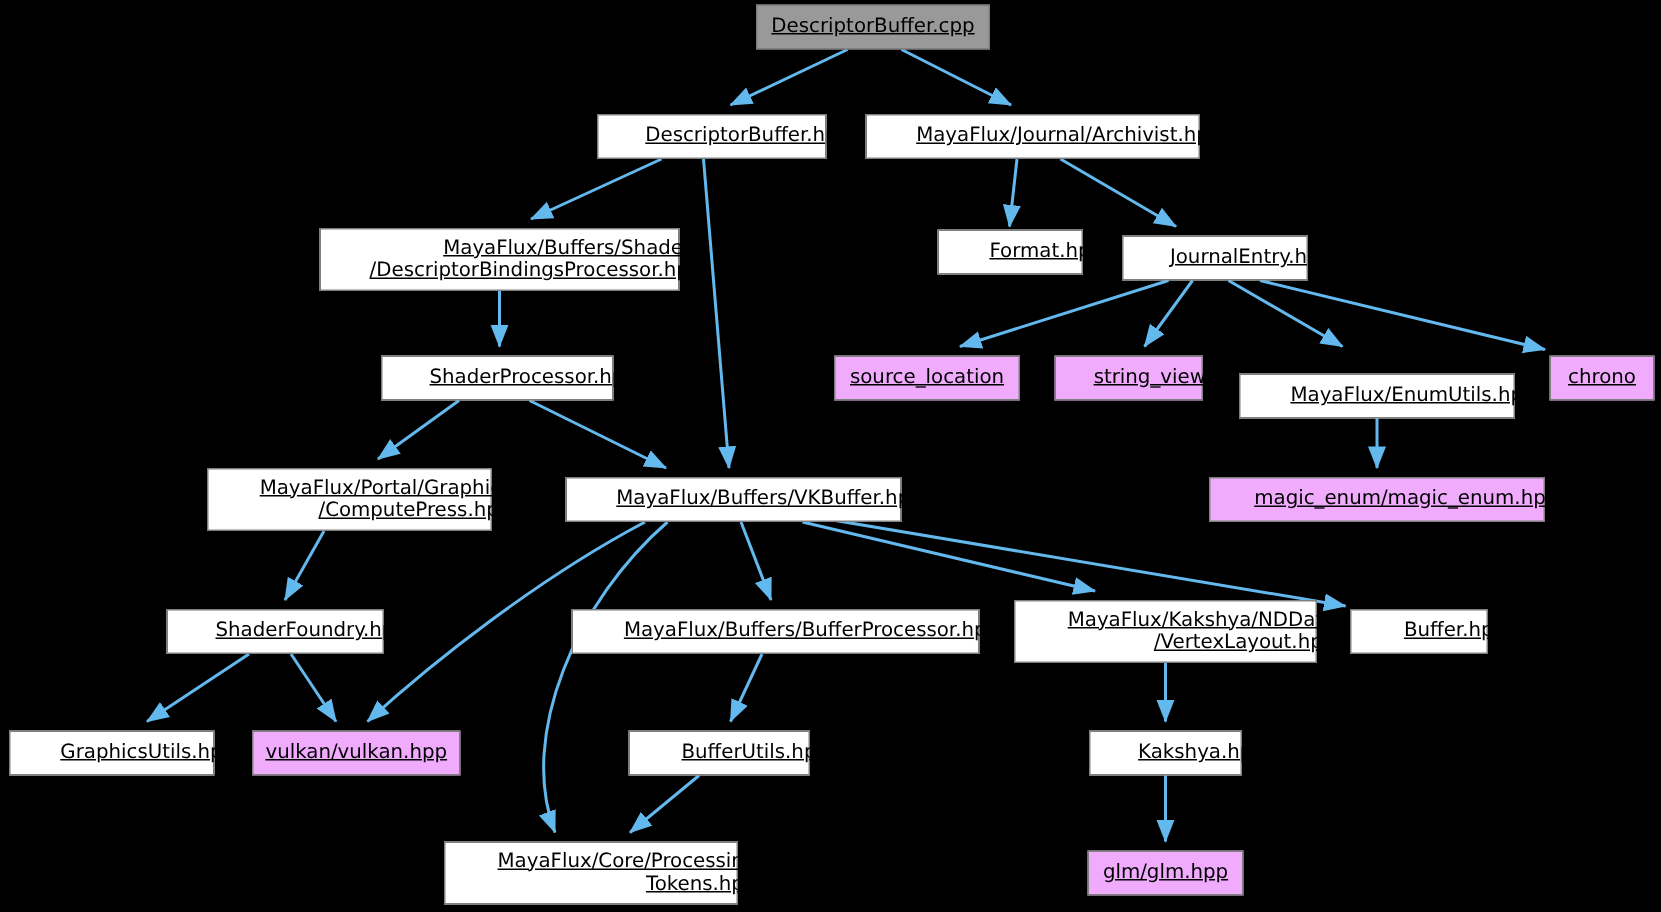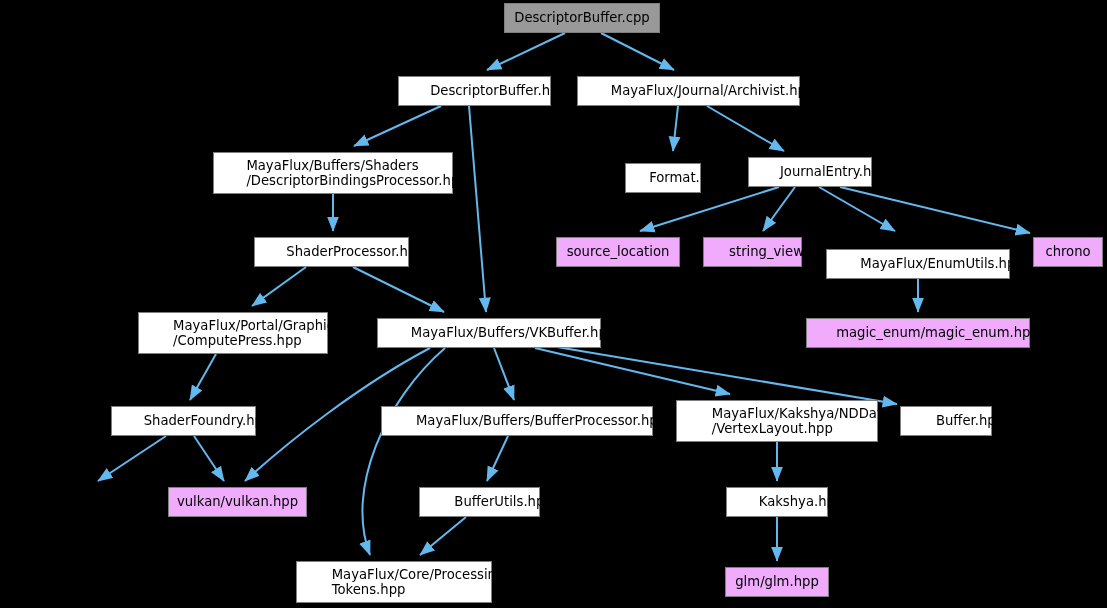--- a/index.html
+++ b/index.html
@@ -30,27 +30,28 @@
     width: 1107px;
     height: 608px;
   }
   .node {
     position: absolute;
     box-sizing: border-box;
     border: 1px solid #7f7f7f;
     display: flex;
     align-items: center;
     justify-content: center;
-    text-align: left;
+    text-align: right;
     color: #000000;
     font-size: 13.2px;
     line-height: 15.5px;
     letter-spacing: 0px;
     white-space: pre-line;
     cursor: pointer;
+    text-decoration: underline;
   }
   .node.fill-white { background: #ffffff; padding-left: 48px; }
   .node.fill-light { background: #f0abfc; }
   .node.fill-dark  { background: #999999; }
 </style>
 </head>
 <body>
 
 <div id="graph-root">
 
@@ -89,36 +90,37 @@
         <path d="M 777,517 L 777,561" fill="none" stroke="#63b8ee" stroke-width="2" marker-end="url(#arrowhead)"></path>
       </g>
   </svg>
 
   <div id="node-layer">
       <div class="node fill-dark" style="left: 504px; top: 3px; width: 156px; height: 30px;">DescriptorBuffer.cpp</div>
       <div class="node fill-white" style="left: 398px; top: 76px; width: 153px; height: 30px;">DescriptorBuffer.hpp</div>
       <div class="node fill-white" style="left: 577px; top: 76px; width: 223px; height: 30px;">MayaFlux/Journal/Archivist.hpp</div>
       <div class="node fill-white" style="left: 213px; top: 152px; width: 240px; height: 42px;">MayaFlux/Buffers/Shaders
 /DescriptorBindingsProcessor.hpp</div>
-      <div class="node fill-white" style="left: 625px; top: 163px; width: 76px; height: 30px;">Format.hpp</div>
+      <div class="node fill-white" style="left: 625px; top: 153px; width: 97px; height: 30px;">Format.hpp</div>
       <div class="node fill-white" style="left: 748px; top: 157px; width: 124px; height: 30px;">JournalEntry.hpp</div>
       <div class="node fill-white" style="left: 254px; top: 237px; width: 155px; height: 30px;">ShaderProcessor.hpp</div>
       <div class="node fill-light" style="left: 556px; top: 237px; width: 124px; height: 30px;">source_location</div>
       <div class="node fill-light" style="left: 703px; top: 237px; width: 99px; height: 30px; padding-left: 28px;">string_view</div>
       <div class="node fill-white" style="left: 826px; top: 237px; width: 184px; height: 30px; margin-top: 12px;">MayaFlux/EnumUtils.hpp</div>
       <div class="node fill-light" style="left: 1033px; top: 237px; width: 70px; height: 30px;">chrono</div>
       <div class="node fill-white" style="left: 138px; top: 312px; width: 190px; height: 42px;">MayaFlux/Portal/Graphics
 /ComputePress.hpp</div>
       <div class="node fill-white" style="left: 377px; top: 318px; width: 224px; height: 30px;">MayaFlux/Buffers/VKBuffer.hpp</div>
       <div class="node fill-light" style="left: 806px; top: 318px; width: 224px; height: 30px; padding-left: 39px;">magic_enum/magic_enum.hpp</div>
       <div class="node fill-white" style="left: 111px; top: 406px; width: 145px; height: 30px;">ShaderFoundry.hpp</div>
       <div class="node fill-white" style="left: 381px; top: 406px; width: 272px; height: 30px;">MayaFlux/Buffers/BufferProcessor.hpp</div>
       <div class="node fill-white" style="left: 676px; top: 400px; width: 202px; height: 42px;">MayaFlux/Kakshya/NDData
 /VertexLayout.hpp</div>
       <div class="node fill-white" style="left: 900px; top: 406px; width: 92px; height: 30px;">Buffer.hpp</div>
+      <div class="node fill-white" style="left: 6px; top: 487px; width: 137px; height: 30px;">GraphicsUtils.hpp</div>
       <div class="node fill-light" style="left: 168px; top: 487px; width: 139px; height: 30px;">vulkan/vulkan.hpp</div>
       <div class="node fill-white" style="left: 419px; top: 487px; width: 121px; height: 30px;">BufferUtils.hpp</div>
       <div class="node fill-white" style="left: 726px; top: 487px; width: 102px; height: 30px;">Kakshya.hpp</div>
       <div class="node fill-white" style="left: 296px; top: 561px; width: 196px; height: 42px;">MayaFlux/Core/Processing
 Tokens.hpp</div>
       <div class="node fill-light" style="left: 725px; top: 567px; width: 104px; height: 30px;">glm/glm.hpp</div>
     </div>
 
 </div>
 

